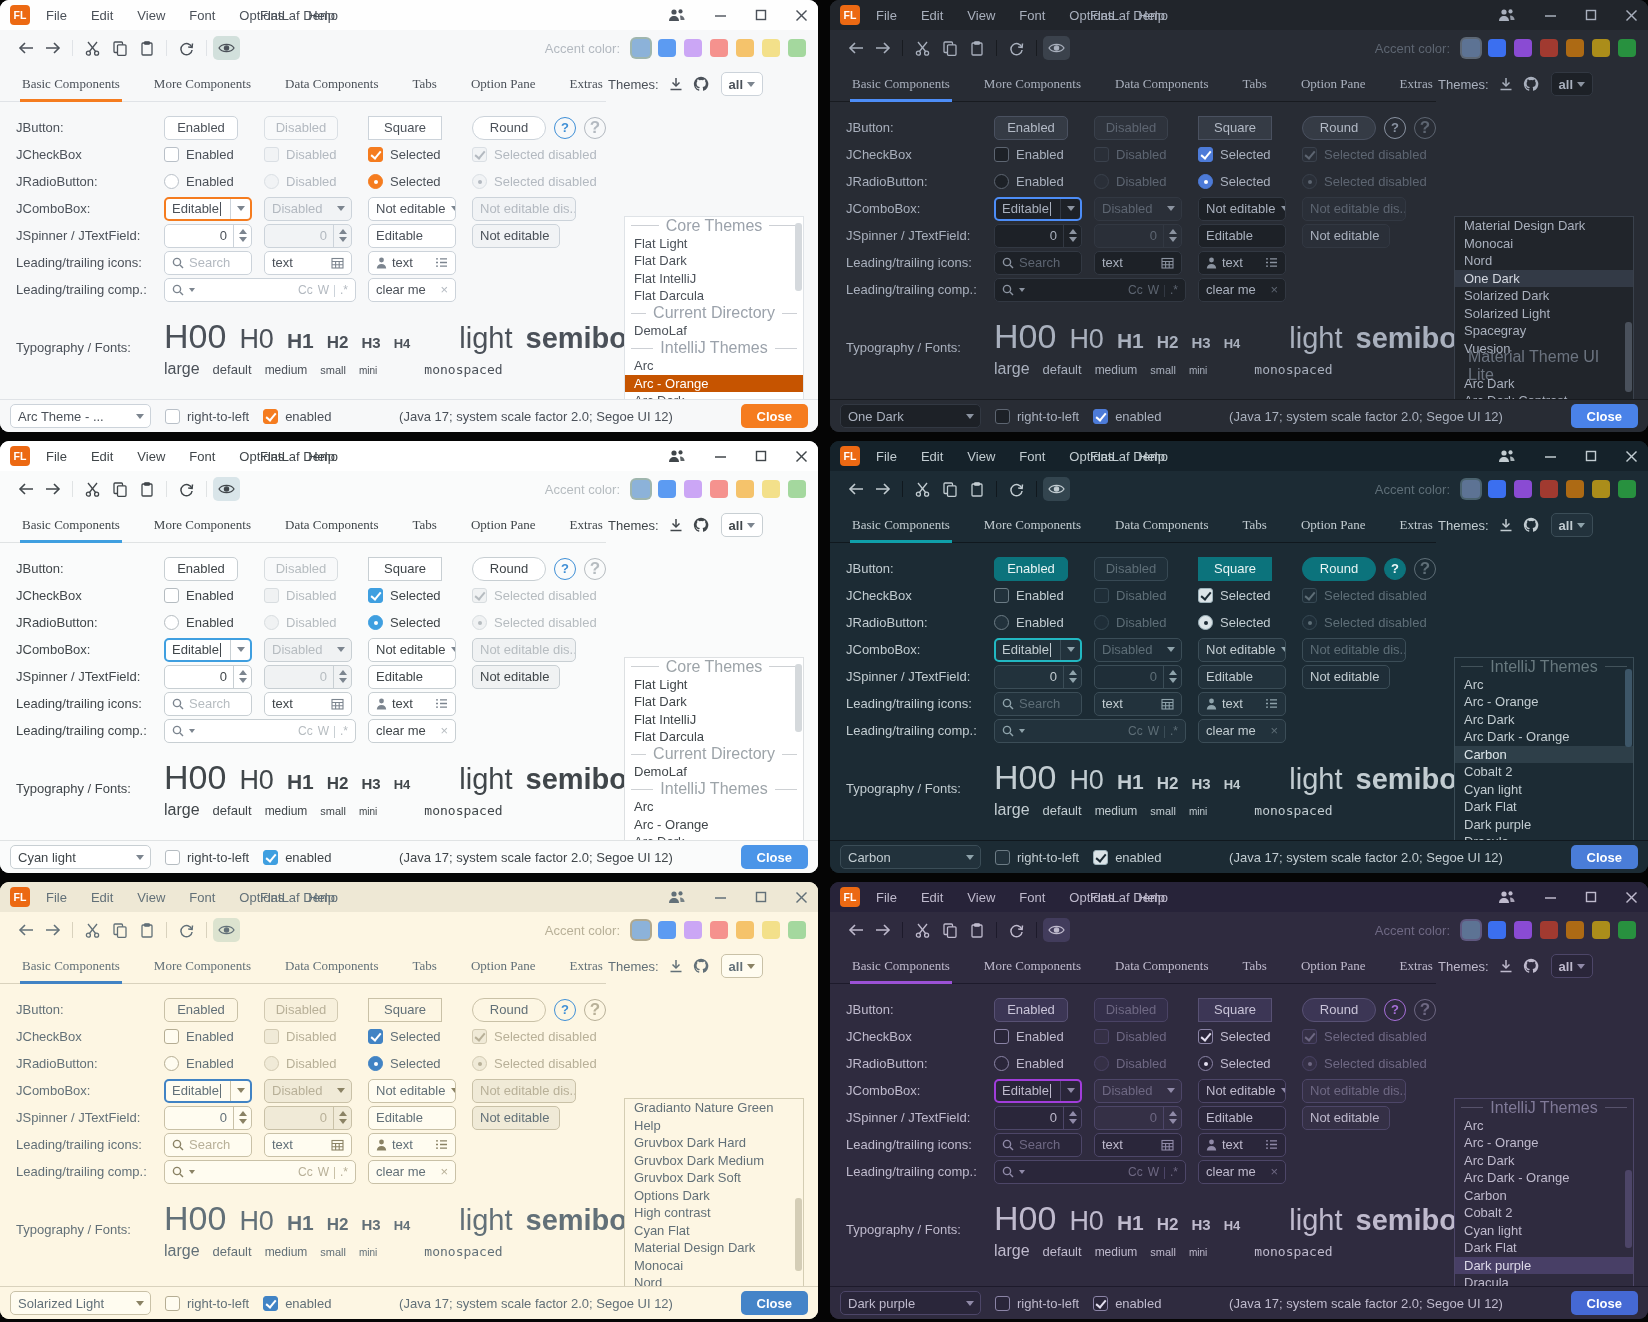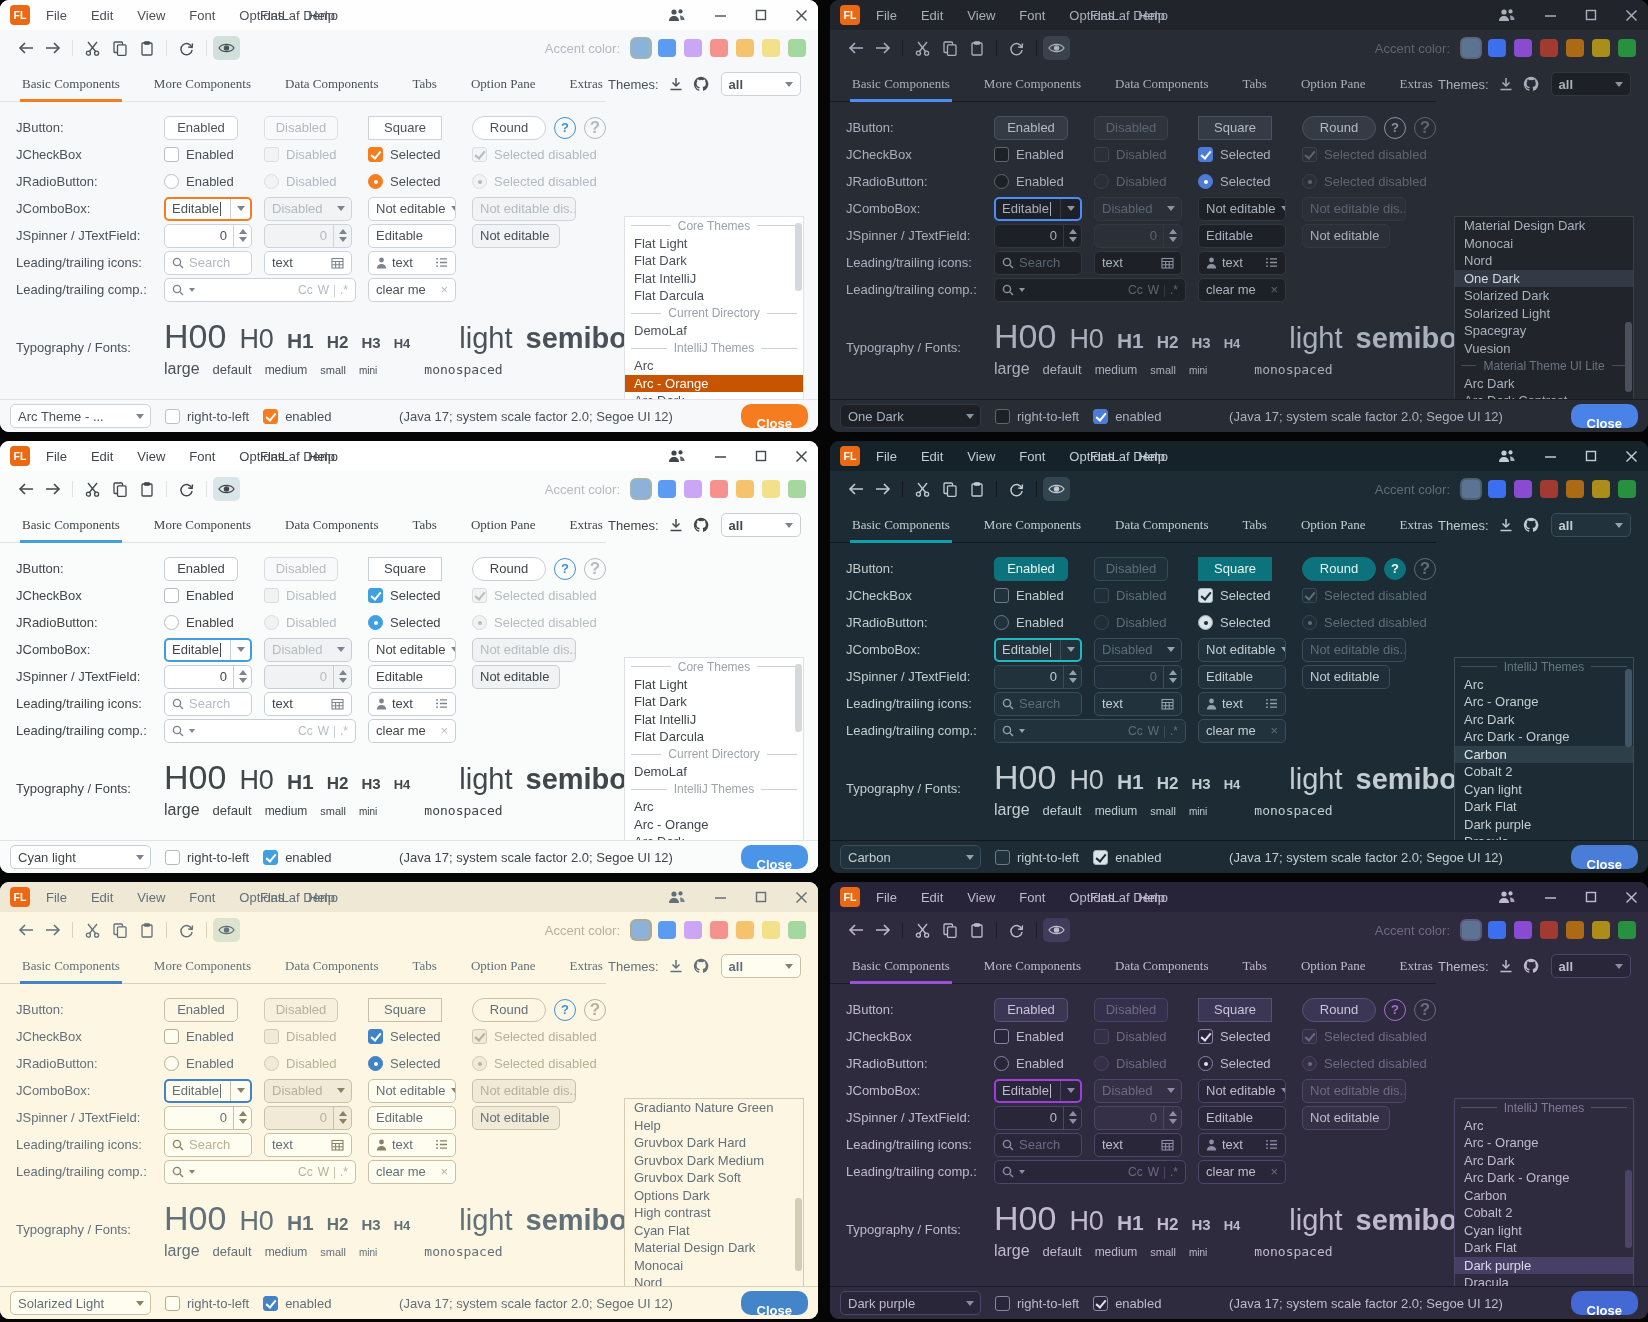--- a/index.html
+++ b/index.html
@@ -37,21 +37,21 @@
 
   
   .tabsrow { display:flex; height:36px; }
   .tabs { display:flex; gap:30px; flex:1; border-bottom:1px solid var(--border);
           padding-left:20px; align-items:center;font-family:Liberation Serif, serif; }
   .tab { position:relative; height:100%; display:flex; align-items:center; padding:0 2px; }
   .tab.sel::after { content:""; position:absolute; left:0; right:0; bottom:-1px; height:3px;
                     background:var(--tabLine); }
   .themes-head { width:212px; display:flex; align-items:center; gap:10px; padding:0 14px 0 2px; }
   .themes-head svg { display:block; }
-  .mini-combo { height:24px; width:80px; margin-left:2px; border:1px solid var(--fieldBorder);
+  .mini-combo { height:24px; width:42px; margin-left:2px; border:1px solid var(--fieldBorder);
                 border-radius:5px; background:var(--fieldBg); display:flex; align-items:center;
                 padding:0 7px; font-weight:bold; }
   .mini-combo .arr { margin-left:auto; }
 
   
   .content { position:relative; height:298px; padding-top:12px; }
   .crow { display:grid; grid-template-columns:148px 100px 104px 104px auto;
           align-items:center; height:27px; padding-left:16px; }
   .rlabel { color:var(--text); }
   .mut { color:var(--muted); }
@@ -136,32 +136,32 @@
   .s-large{font-size:16px;} .s-default{font-size:13px;} .s-medium{font-size:12px;}
   .s-small{font-size:11px;} .s-mini{font-size:10px;}
   .s-mono{ font-family:"DejaVu Sans Mono", monospace; font-size:13px; margin-left:34px; }
 
   
   .theme-list { position:absolute; top:114px; right:14px; width:180px; height:263px;
                 background:var(--listBg); border:1px solid var(--listBorder); overflow:hidden; }
   .tl-item { height:17.5px; line-height:17.5px; padding:0 9px; white-space:nowrap; cursor:pointer; }
   .tl-item.sel { background:var(--selBg); color:var(--selText); }
   .tl-sep { height:17.5px; display:flex; align-items:center; gap:7px; color:var(--sepText);
-            font-size:12px; padding:0 6px; }
+            font-size:16px; padding:0 6px; }
   .tl-sep::before,.tl-sep::after { content:""; flex:1; border-top:1px solid var(--sepText); opacity:.5; }
   .tl-scroll { position:absolute; top:1px; bottom:1px; right:1px; width:7px; }
   .tl-thumb { position:absolute; left:0; right:0; background:var(--scrollThumb); border-radius:3px; }
 
   
   .status { position:absolute; left:0; right:0; bottom:0; height:33px; background:var(--bg);
             border-top:1px solid var(--border); display:flex; align-items:center;
             padding:0 10px; gap:14px; }
   .status .combo { width:141px; }
   .java-info { flex:1; text-align:center; }
-  .close-btn { height:24px; padding:12px 16px; border:none; border-radius:10px; font:inherit;
+  .close-btn { height:24px; padding:4px 16px; border:none; border-radius:5px; font:inherit;
                font-weight:bold; background:var(--closeBg); color:var(--closeText); cursor:pointer; }
 </style>
 </head>
 <body>
 
 <div id="grid">
   <div class="window" style="--bg: #f7f8f9; --titlebar: #fefefe; --text: #4b5159; --muted: #b3b9c0; --border: #e0e3e7; --tabLine: #f57c1f; --focusRing: #f57c1f; --btnBg: #ffffff; --btnText: #4b5159; --btnBorder: #ccd3da; --disBtnBg: #f8f9fa; --btnDisBorder: #dadfe4; --fieldBg: #ffffff; --fieldBorder: #ccd3da; --fieldDisBg: #f1f3f5; --listBg: #ffffff; --listBorder: #dfe3e7; --selBg: #c65400; --selText: #ffffff; --sepText: #9ba2ab; --closeBg: #f57c1f; --closeText: #ffffff; --eyeBg: #d2e0dc; --helpColor: #3f8fd6; --helpFill: transparent; --helpFillText: #3f8fd6; --checkBg: #f57c1f; --checkMark: #ffffff; --checkBorder: #b9c0c8; --checkOnBorder: #f57c1f; --arrowColor: #7c858f; --scrollThumb: #d5d9dd; --swatchRing: #9fb6ae;">
 
     <div class="titlebar">
       <div class="logo">FL</div>

